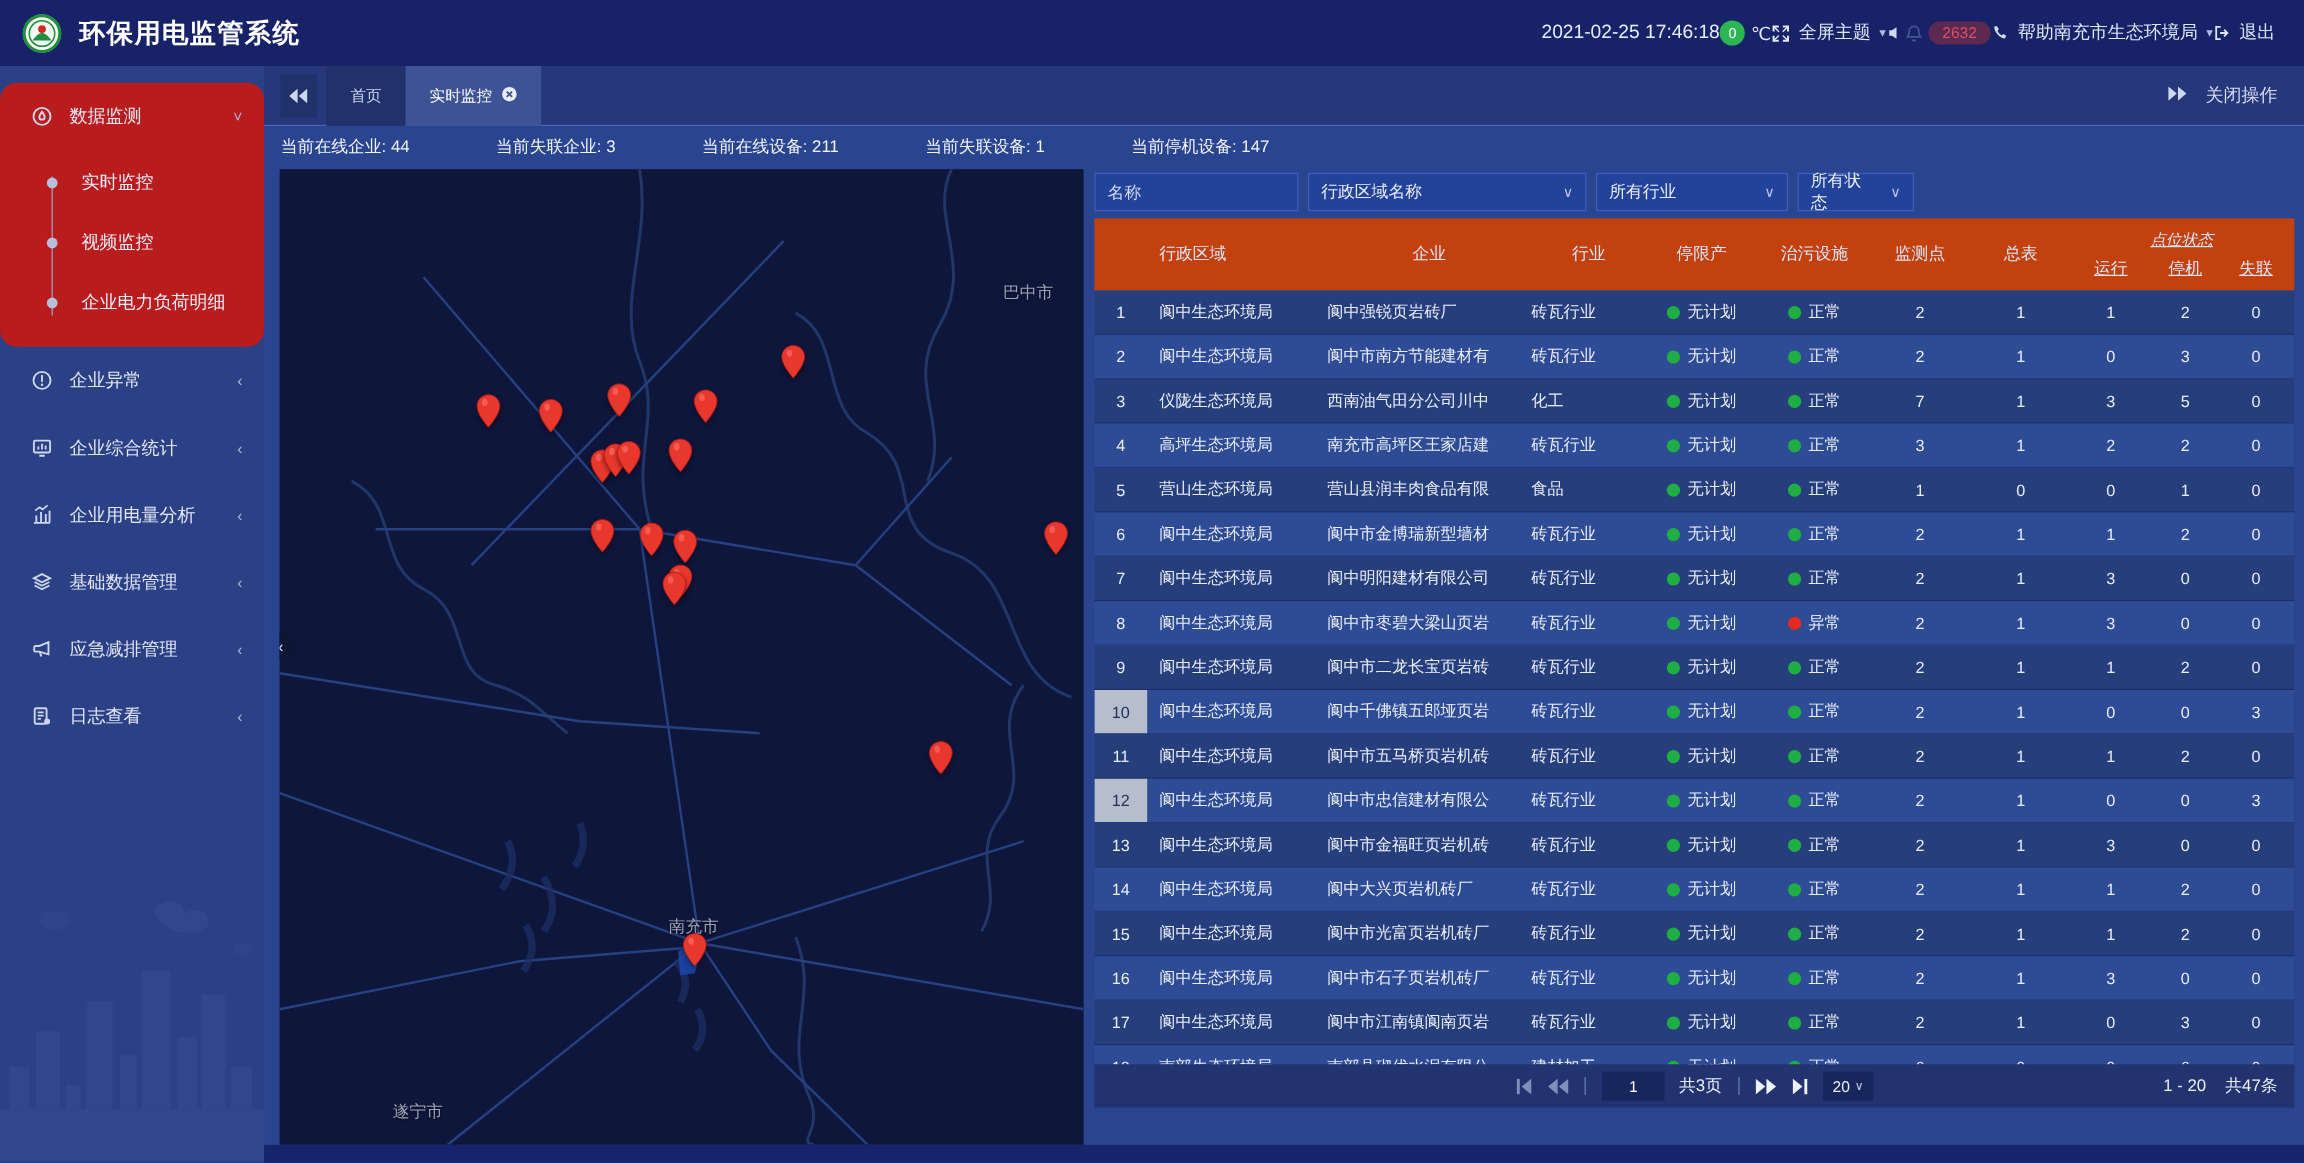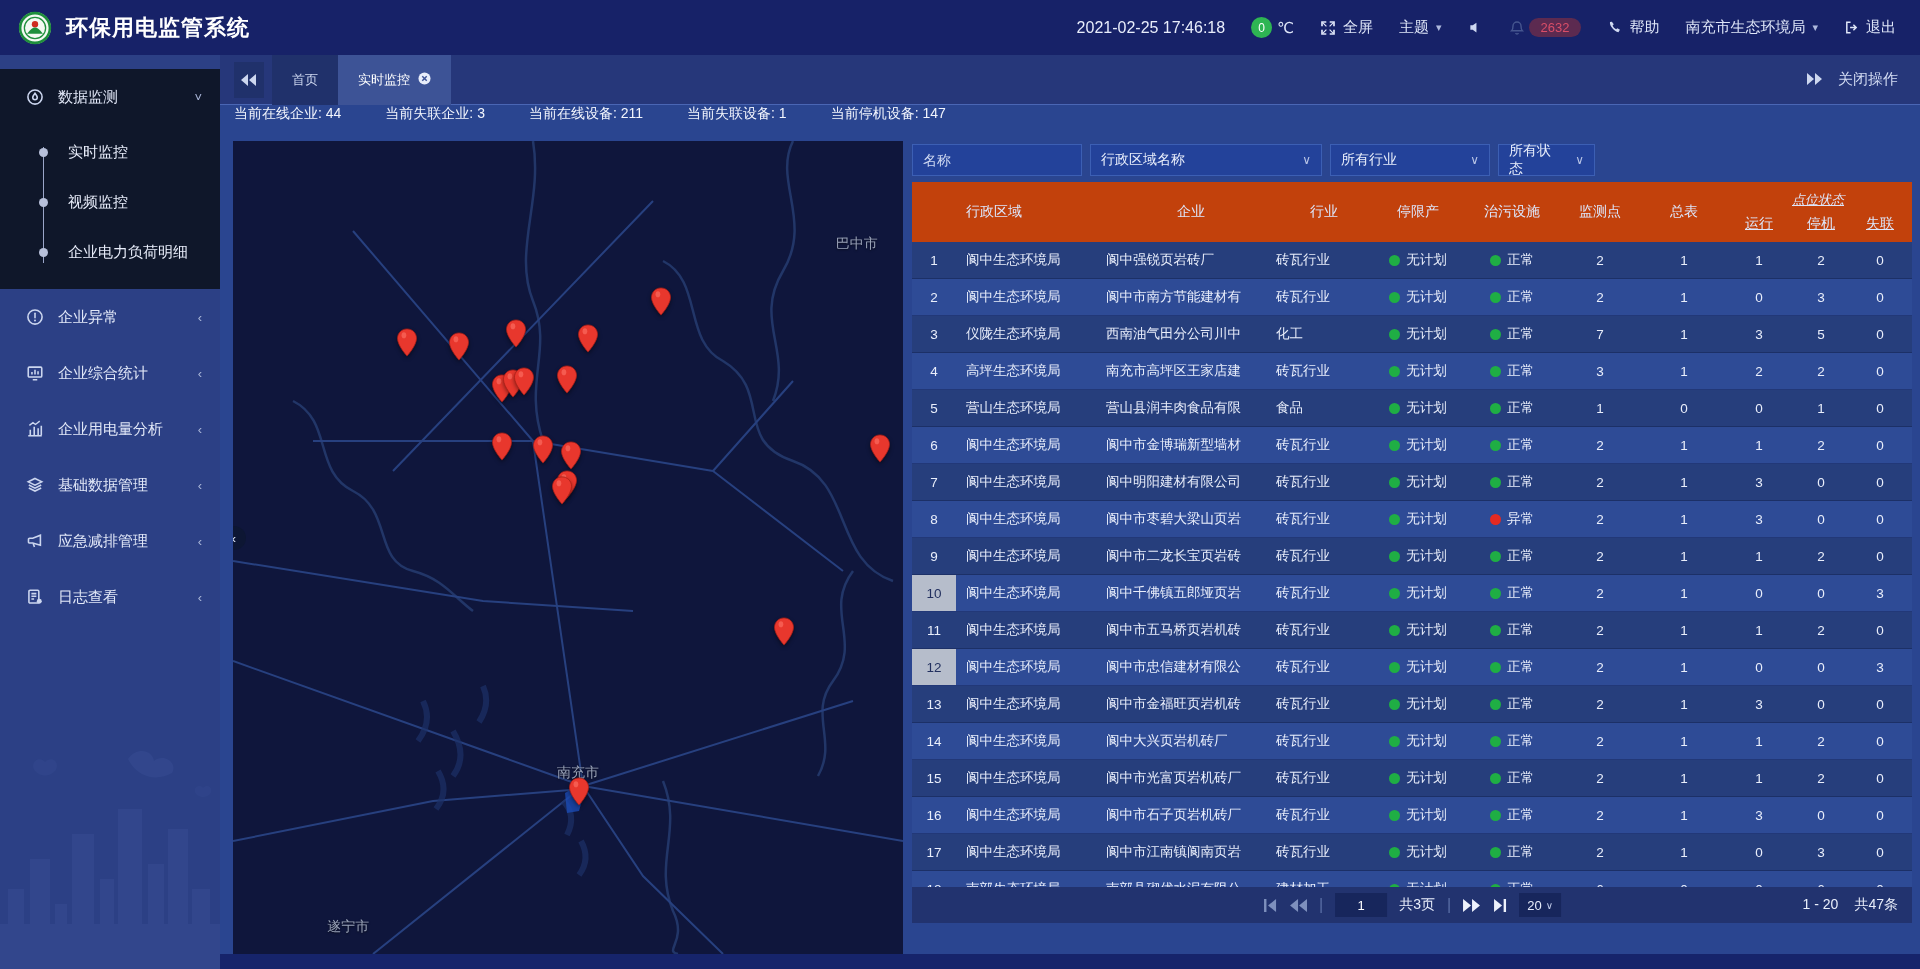--- a/index.html
+++ b/index.html
@@ -4,58 +4,58 @@
 <style>
   * { margin:0; padding:0; box-sizing:border-box; }
   html,body { width:1920px; height:969px; overflow:hidden; }
   body { font-family:"Liberation Sans","DejaVu Sans",sans-serif; background:#16246b; color:#eef2fc; }
 
   
   .header { height:55px; background:#172268; display:flex; align-items:center; justify-content:space-between; padding:0 24px 0 18px; }
   .brand { display:flex; align-items:center; gap:14px; }
   .brand .logo { width:34px; height:34px; }
   .app-title { font-size:22px; font-weight:bold; letter-spacing:1px; color:#ffffff; }
-  .header-right { display:flex; align-items:center; gap:26px; font-size:15px; color:#dfe6f8; }
+  .header-right { display:flex; align-items:center; font-size:15px; color:#dfe6f8; }
   .datetime { font-size:16px; color:#e8edfb; }
   .temp { display:flex; align-items:center; gap:5px; }
   .temp-badge { width:21px; height:21px; border-radius:50%; background:#2eb553; color:#fff; font-size:12px; display:flex; align-items:center; justify-content:center; }
   .hbtn { display:flex; align-items:center; gap:7px; cursor:pointer; white-space:nowrap; }
   .hbtn svg { display:block; }
   .caret { font-size:11px; color:#aeb9dd; }
   .notif { display:flex; align-items:center; gap:4px; }
   .notif-pill { background:#5c2a50; color:#d94e68; border-radius:10px; padding:2px 12px; font-size:13px; }
 
   
   .body-row { display:flex; height:914px; }
 
   
   .sidebar { width:220px; background:#2c4085; position:relative; overflow:hidden; flex:none; }
   .nav { padding-top:14px; position:relative; z-index:2; }
   .nav-group-head { height:56px; display:flex; align-items:center; padding:0 18px 0 26px; cursor:pointer; color:#e2e8f8; font-size:15px; }
   .nav-group-head .nav-icon { width:18px; height:18px; margin-right:14px; color:#ccd6ef; flex:none; }
   .nav-group-head .nav-label { flex:1; }
   .nav-chev { color:#aab6d8; font-size:13px; }
-  .nav-group.expanded { background:#0f172a; }
+  .nav-group.expanded { background:#b91c1c;border-radius:14px; }
   .submenu { position:relative; padding:2px 0 12px; }
   .submenu::before { content:''; position:absolute; left:43px; top:22px; bottom:26px; width:1px; background:#9aa5c8; }
   .sub-item { height:50px; display:flex; align-items:center; padding-left:68px; position:relative; font-size:15px; color:#e8edfa; cursor:pointer; }
   .sub-item::before { content:''; position:absolute; left:39px; width:9px; height:9px; border-radius:50%; background:#b7c0da; }
   .skyline { position:absolute; bottom:0; left:0; width:100%; z-index:1; opacity:.55; }
 
   
   .content { flex:1; display:flex; flex-direction:column; background:#2a4590; min-width:0; }
   .tabbar { height:50px; background:#26377a; border-bottom:1px solid #4a66b4; display:flex; align-items:center; padding:0 14px; gap:8px; }
   .tab-arrow { width:30px; height:36px; display:flex; align-items:center; justify-content:center; background:#20316b; cursor:pointer; flex:none; }
   .tabs { display:flex; align-items:stretch; height:50px; flex:1; }
   .tab { display:flex; align-items:center; gap:8px; padding:0 20px; font-size:13px; color:#ccd6ef; background:#20316b; cursor:pointer; height:50px; }
   .tab.active { background:#3d5396; color:#ffffff; }
   .tab-right { display:flex; align-items:center; gap:16px; padding-right:8px; }
   .close-ops { font-size:15px; color:#d3dcf3; cursor:pointer; }
 
-  .statusbar { height:36px; display:flex; gap:44px; padding-left:14px; font-size:14px; color:#f2f5fd; }
+  .statusbar { height:36px; display:flex; align-items:center; gap:72px; padding-left:14px; font-size:14px; color:#f2f5fd; }
 
   .workspace { flex:1; display:flex; padding:0 8px 0 13px; gap:9px; }
 
   
   .map-panel { width:670px; height:813px; background:#0f163c; position:relative; flex:none; overflow:hidden; }
   .map-lines { position:absolute; inset:0; }
   .map-label { position:absolute; transform:translate(-50%,-50%); color:#9aa3b8; font-size:14px; text-shadow:0 1px 2px rgba(0,0,0,.6); white-space:nowrap; }
   .pin { position:absolute; width:22px; height:29px; transform:translate(-50%,-100%); cursor:pointer; }
   .pin svg { display:block; filter:drop-shadow(0 2px 2px rgba(0,0,0,.45)); }
   .map-collapse { position:absolute; left:-11px; top:385px; width:24px; height:24px; border-radius:50%; background:#0d1633; color:#dfe6f8; display:flex; align-items:center; justify-content:center; font-size:13px; cursor:pointer; z-index:5; }

